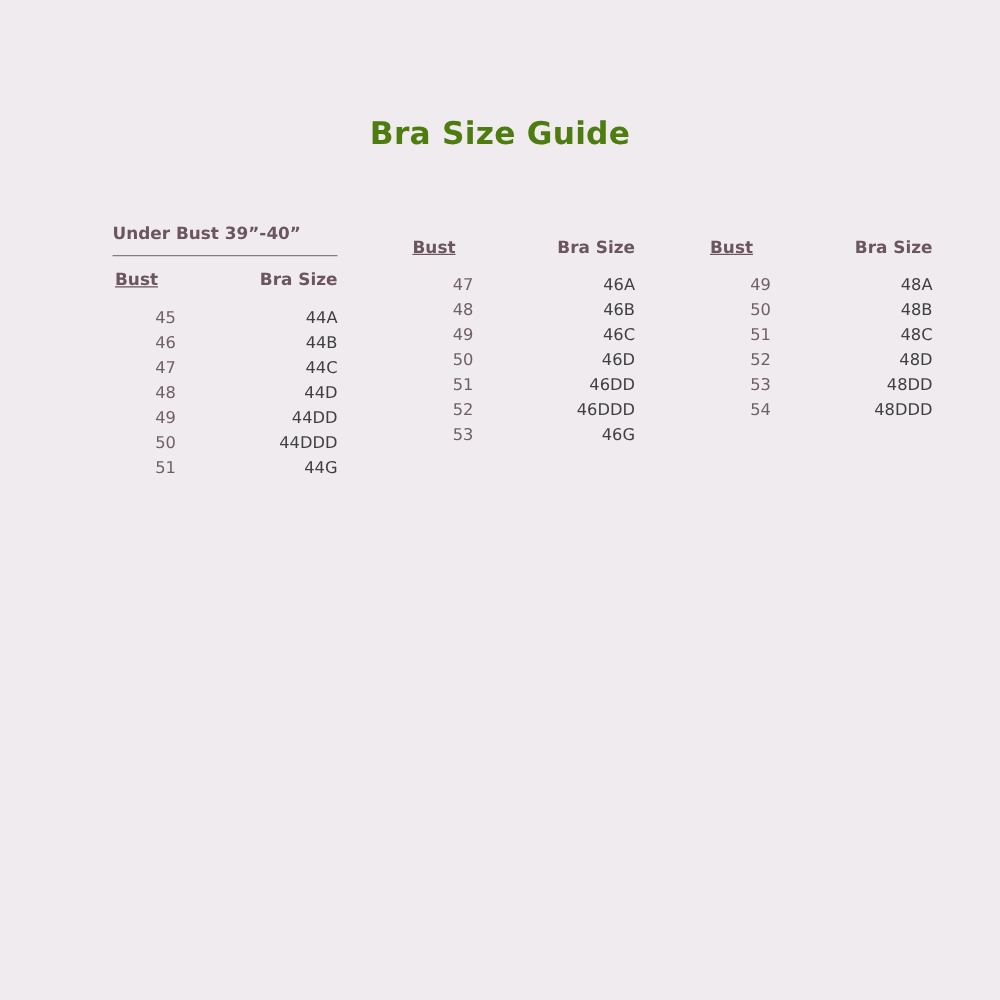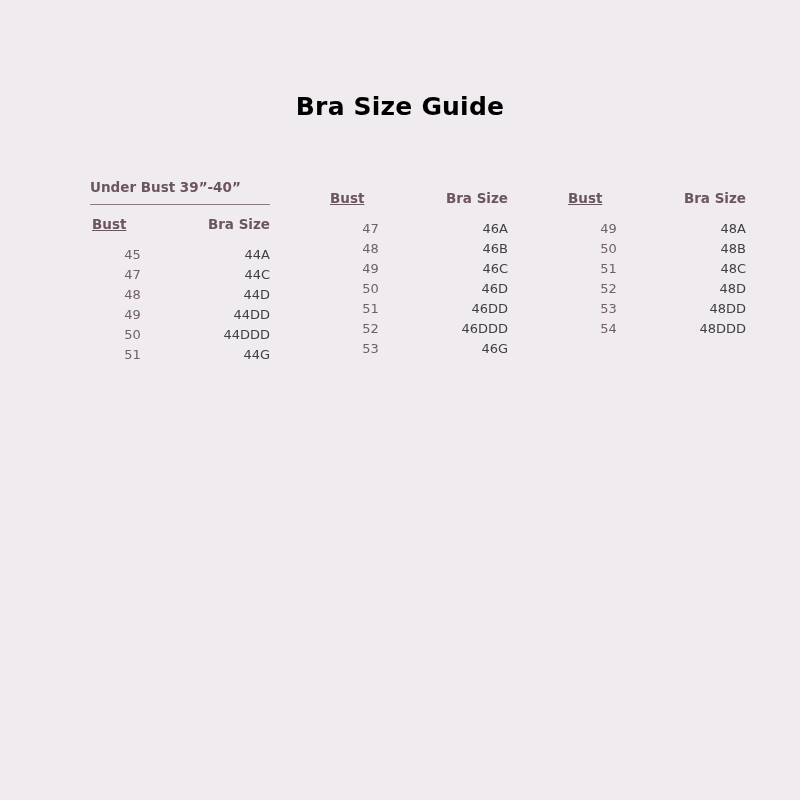--- a/index.html
+++ b/index.html
@@ -17,21 +17,21 @@
   .page {
     position: relative;
     width: 800px;
     height: 800px;
     box-sizing: border-box;
   }
   .title {
     text-align: center;
     font-size: 25px;
     font-weight: bold;
-    color: #000000;
+    color: #4d7c0f;
     letter-spacing: 0.2px;
     margin-top: 92px;
   }
   .tables {
     display: flex;
     justify-content: center;
     margin-top: 58px;
     gap: 58px;
     margin-left: 36px;
   }
@@ -102,20 +102,24 @@
       <div class="table-heading">Under Bust 39”-40”</div>
       <div class="col-headers">
         <div class="col-bust">Bust</div>
         <div class="col-size">Bra Size</div>
       </div>
       <div class="row">
         <div class="cell-bust">45</div>
         <div class="cell-size">44A</div>
       </div>
       <div class="row">
+        <div class="cell-bust">46</div>
+        <div class="cell-size">44B</div>
+      </div>
+      <div class="row">
         <div class="cell-bust">47</div>
         <div class="cell-size">44C</div>
       </div>
       <div class="row">
         <div class="cell-bust">48</div>
         <div class="cell-size">44D</div>
       </div>
       <div class="row">
         <div class="cell-bust">49</div>
         <div class="cell-size">44DD</div>

